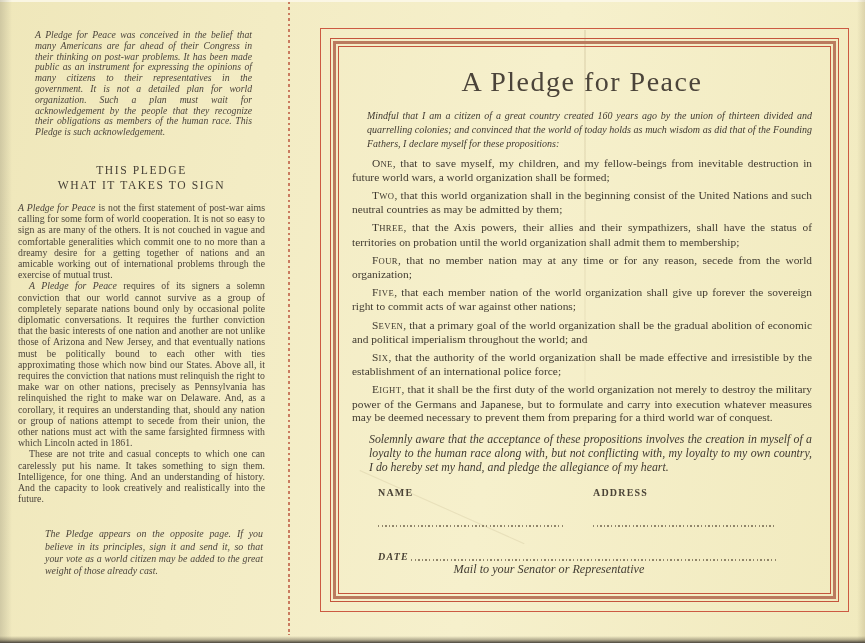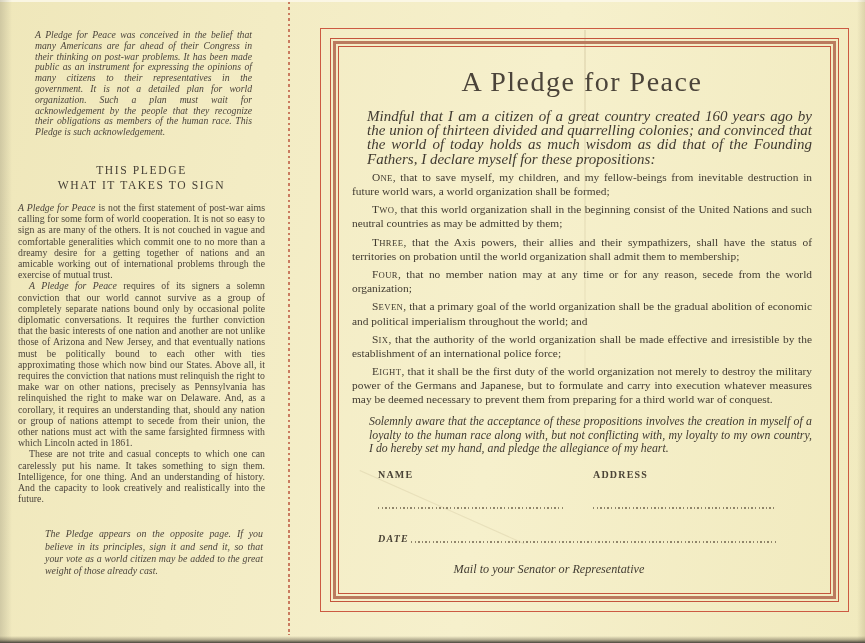--- a/index.html
+++ b/index.html
@@ -40,21 +40,21 @@
   
   .frame-outer{position:absolute;left:320px;top:28px;width:527px;height:582px;
     border:1px solid #cc5a42;}
   .frame-a{position:absolute;inset:9px;border:1px solid #c4543c;}
   .frame-b{position:absolute;inset:2px;border:3px solid #bb7a5e;}
   .frame-c{position:absolute;inset:2px;border:1px solid #c4543c;}
   
   .rp-content{position:absolute;left:352px;top:46px;width:460px;color:#403a30;}
   .rp-title{margin:20px 0 0;text-align:center;font-size:28px;font-weight:normal;
     letter-spacing:1.5px;color:#4b443a;}
-  .rp-preamble{font-style:italic;margin:11px 0 0 15px;font-size:15px;line-height:14.2px;
+  .rp-preamble{font-style:italic;margin:11px 0 0 15px;font-size:10px;line-height:14.2px;
     text-align:justify;}
   .props{margin-top:3px;}
   .prop{margin:5px 0 0;font-size:11.4px;line-height:13.2px;text-align:justify;text-indent:20px;}
   .prop .lead{letter-spacing:.2px;}
   .prop .screst,.lbl .screst{font-size:.76em;letter-spacing:.4px;}
   .rp-closing{font-style:italic;margin:9px 0 0 17px;font-size:11.8px;line-height:13.8px;
     text-align:justify;}
   
   .form{margin:13px 0 0 26px;width:400px;}
   .labels{display:flex;}
@@ -62,21 +62,21 @@
   .lbl.name{width:215px;}
   .sig-row{display:flex;margin-top:27px;}
   .dotline{height:2px;
     background:repeating-linear-gradient(to right,rgba(110,98,75,.75) 0 1.4px,transparent 1.4px 3.6px);}
   .dot-name{width:186px;}
   .dot-gap{width:29px;height:2px;}
   .dot-address{width:181px;}
   .date-row{display:flex;align-items:flex-end;margin-top:24px;font-style:italic;}
   .date-row .lbl{margin-right:2px;}
   .dot-date{flex:1;margin-bottom:1px;}
-  .mail-note{font-style:italic;text-align:center;margin:18px 0 0 -26px;width:446px;
+  .mail-note{font-style:italic;text-align:center;margin:0 0 0 -26px;width:446px;
     font-size:12.2px;color:#433d33;}
 </style>
 </head>
 <body>
 
 <div class="top-edge"></div>
 <div class="left-edge"></div>
 <div class="right-edge"></div>
 <div class="perforation"></div>
 <div class="crease-v"></div>
@@ -105,20 +105,21 @@
 </div>
 
 <div class="rp-content">
   <h1 class="rp-title">A Pledge for Peace</h1>
   <p class="rp-preamble">Mindful that I am a citizen of a great country created 160 years ago by the union of thirteen divided and quarrelling colonies; and convinced that the world of today holds as much wisdom as did that of the Founding Fathers, I declare myself for these propositions:</p>
   <div class="props">
       <p class="prop"><span class="lead">O<span class="screst">NE</span></span>, that to save myself, my children, and my fellow-beings from inevitable destruction in future world wars, a world organization shall be formed;</p>
       <p class="prop"><span class="lead">T<span class="screst">WO</span></span>, that this world organization shall in the beginning consist of the United Nations and such neutral countries as may be admitted by them;</p>
       <p class="prop"><span class="lead">T<span class="screst">HREE</span></span>, that the Axis powers, their allies and their sympathizers, shall have the status of territories on probation until the world organization shall admit them to membership;</p>
       <p class="prop"><span class="lead">F<span class="screst">OUR</span></span>, that no member nation may at any time or for any reason, secede from the world organization;</p>
+      <p class="prop"><span class="lead">F<span class="screst">IVE</span></span>, that each member nation of the world organization shall give up forever the sovereign right to commit acts of war against other nations;</p>
       <p class="prop"><span class="lead">S<span class="screst">EVEN</span></span>, that a primary goal of the world organization shall be the gradual abolition of economic and political imperialism throughout the world; and</p>
       <p class="prop"><span class="lead">S<span class="screst">IX</span></span>, that the authority of the world organization shall be made effective and irresistible by the establishment of an international police force;</p>
       <p class="prop"><span class="lead">E<span class="screst">IGHT</span></span>, that it shall be the first duty of the world organization not merely to destroy the military power of the Germans and Japanese, but to formulate and carry into execution whatever measures may be deemed necessary to prevent them from preparing for a third world war of conquest.</p>
     </div>
   <p class="rp-closing">Solemnly aware that the acceptance of these propositions involves the creation in myself of a loyalty to the human race along with, but not conflicting with, my loyalty to my own country, I do hereby set my hand, and pledge the allegiance of my heart.</p>
 
   <div class="form">
     <div class="labels">
       <span class="lbl name">NAME</span>
       <span class="lbl">ADDRESS</span>

